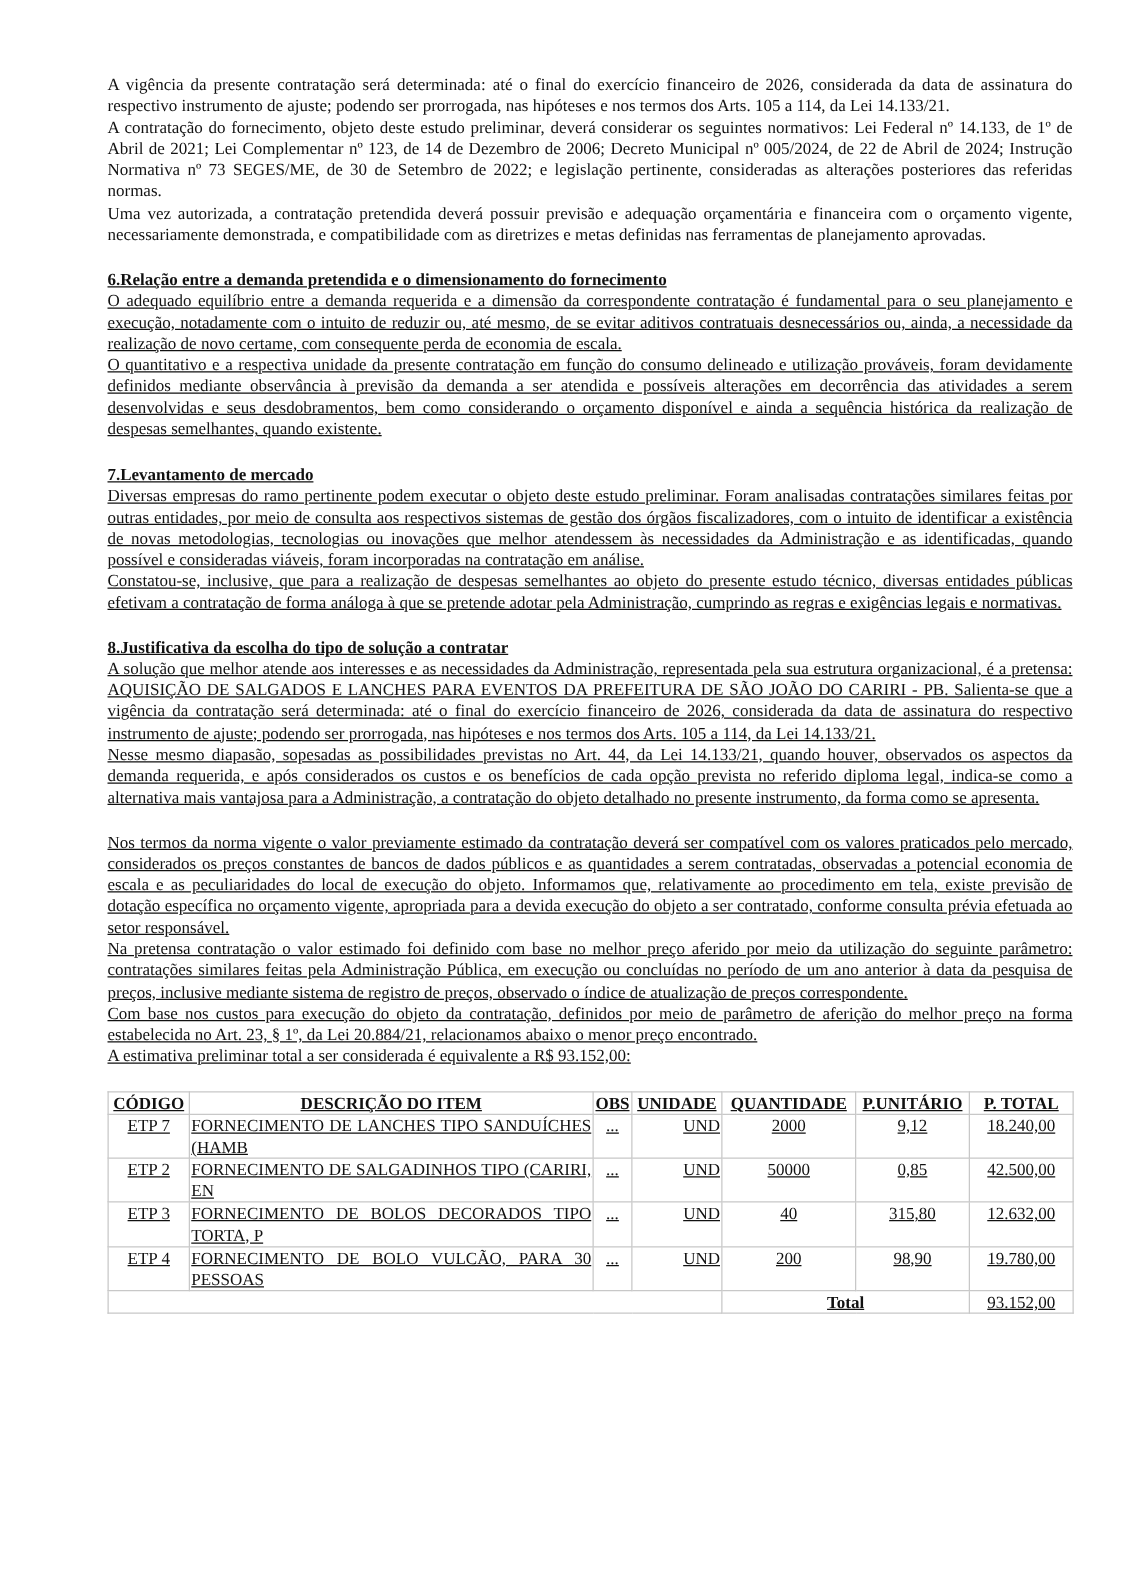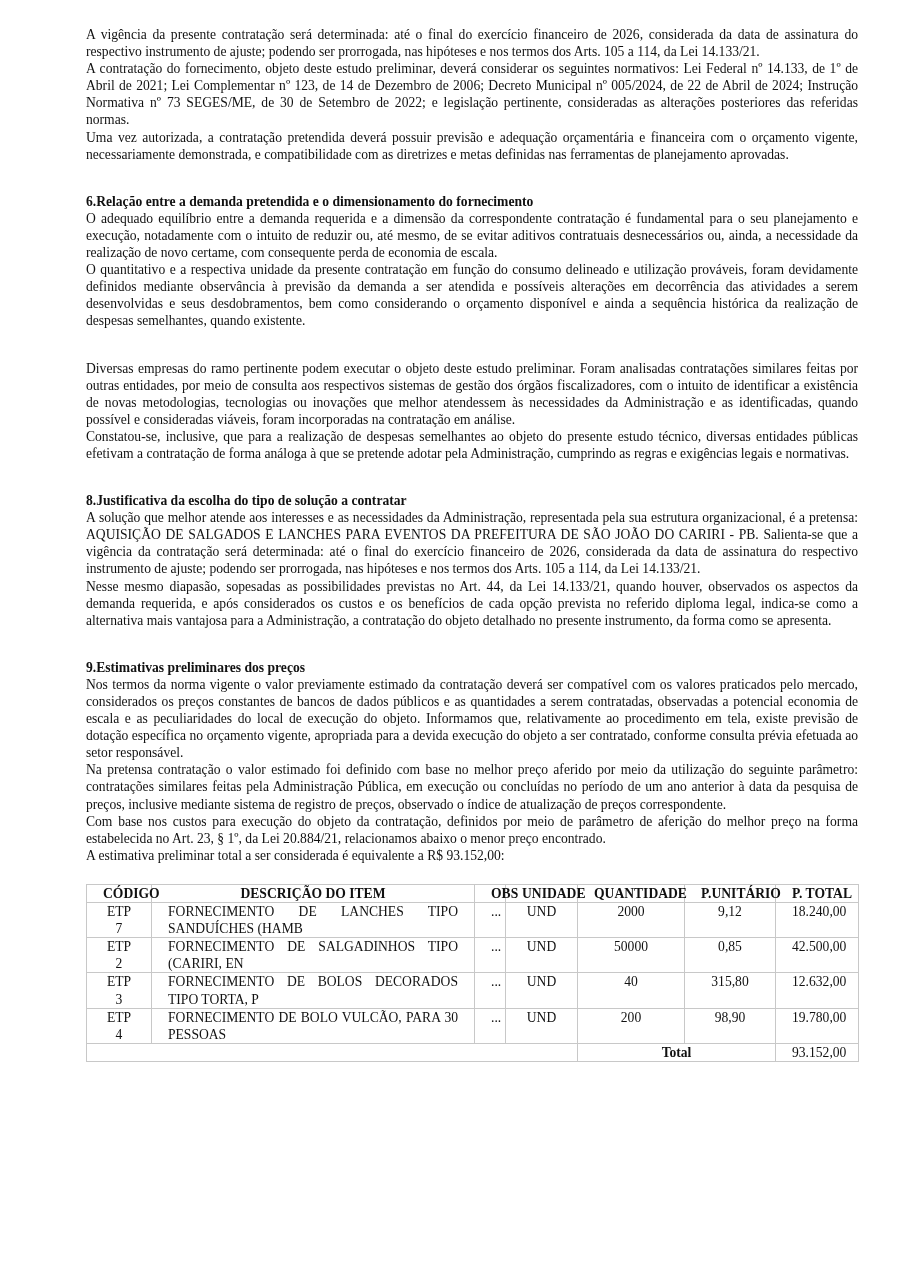--- a/index.html
+++ b/index.html
@@ -1,28 +1,28 @@
 <!DOCTYPE html>
 <html><head>
 <meta charset="utf-8">
 <style>
   html, body { margin: 0; padding: 0; background: #ffffff; }
   body { width: 900px; height: 1273px; position: relative; overflow: hidden;
          font-family: "Liberation Serif", "DejaVu Serif", serif; color: #111; }
-  .page { position: absolute; left: 86px; top: 26px; width: 772px; }
+  .page { position: absolute; left: 86px; top: 59px; width: 772px; }
   p { margin: 0; font-size: 13.6px; line-height: 17.1px; text-align: justify; }
   h2 { margin: 0; font-size: 13.6px; line-height: 17.1px; font-weight: bold; }
-  .section { margin-top: 30px; }
+  .section { margin-top: 19px; text-decoration: underline; }
   table { border-collapse: collapse; width: 772px; margin-top: 20px; font-size: 13.6px; line-height: 17.1px; table-layout: fixed; }
-  th, td { border: 1.5px solid #c8c8c8; padding: 0 16px; vertical-align: top; }
+  th, td { border: 1.5px solid #c8c8c8; padding: 0 1px; vertical-align: top; text-decoration: underline; }
   th { font-weight: bold; text-align: center; white-space: nowrap; }
   td.code { text-align: center; }
   td.desc { text-align: justify; text-align-last: left; }
   td.obs { text-align: center; }
-  td.unit { text-align: center; }
+  td.unit { text-align: right; }
   td.num { text-align: center; }
   td.total-label { text-align: center; font-weight: bold; }
   tr.item td { height: 34px; }
   tr.total-row td { height: 17px; }
   .obs-note { margin-top: 19px; }
 </style>
 </head>
 <body>
 
 <div class="page">
@@ -33,32 +33,32 @@
     <p>Uma vez autorizada, a contratação pretendida deverá possuir previsão e adequação orçamentária e financeira com o orçamento vigente, necessariamente demonstrada, e compatibilidade com as diretrizes e metas definidas nas ferramentas de planejamento aprovadas.</p>
   </div>
 
   <div class="section">
     <h2>6.Relação entre a demanda pretendida e o dimensionamento do fornecimento</h2>
     <p>O adequado equilíbrio entre a demanda requerida e a dimensão da correspondente contratação é fundamental para o seu planejamento e execução, notadamente com o intuito de reduzir ou, até mesmo, de se evitar aditivos contratuais desnecessários ou, ainda, a necessidade da realização de novo certame, com consequente perda de economia de escala.</p>
     <p>O quantitativo e a respectiva unidade da presente contratação em função do consumo delineado e utilização prováveis, foram devidamente definidos mediante observância à previsão da demanda a ser atendida e possíveis alterações em decorrência das atividades a serem desenvolvidas e seus desdobramentos, bem como considerando o orçamento disponível e ainda a sequência histórica da realização de despesas semelhantes, quando existente.</p>
   </div>
 
   <div class="section">
+    <h2>7.Levantamento de mercado</h2>
     <p>Diversas empresas do ramo pertinente podem executar o objeto deste estudo preliminar. Foram analisadas contratações similares feitas por outras entidades, por meio de consulta aos respectivos sistemas de gestão dos órgãos fiscalizadores, com o intuito de identificar a existência de novas metodologias, tecnologias ou inovações que melhor atendessem às necessidades da Administração e as identificadas, quando possível e consideradas viáveis, foram incorporadas na contratação em análise.</p>
     <p>Constatou-se, inclusive, que para a realização de despesas semelhantes ao objeto do presente estudo técnico, diversas entidades públicas efetivam a contratação de forma análoga à que se pretende adotar pela Administração, cumprindo as regras e exigências legais e normativas.</p>
   </div>
 
   <div class="section">
     <h2>8.Justificativa da escolha do tipo de solução a contratar</h2>
     <p>A solução que melhor atende aos interesses e as necessidades da Administração, representada pela sua estrutura organizacional, é a pretensa: AQUISIÇÃO DE SALGADOS E LANCHES PARA EVENTOS DA PREFEITURA DE SÃO JOÃO DO CARIRI - PB. Salienta-se que a vigência da contratação será determinada: até o final do exercício financeiro de 2026, considerada da data de assinatura do respectivo instrumento de ajuste; podendo ser prorrogada, nas hipóteses e nos termos dos Arts. 105 a 114, da Lei 14.133/21.</p>
     <p>Nesse mesmo diapasão, sopesadas as possibilidades previstas no Art. 44, da Lei 14.133/21, quando houver, observados os aspectos da demanda requerida, e após considerados os custos e os benefícios de cada opção prevista no referido diploma legal, indica-se como a alternativa mais vantajosa para a Administração, a contratação do objeto detalhado no presente instrumento, da forma como se apresenta.</p>
   </div>
 
   <div class="section">
-    <h2>9.Estimativas preliminares dos preços</h2>
     <p>Nos termos da norma vigente o valor previamente estimado da contratação deverá ser compatível com os valores praticados pelo mercado, considerados os preços constantes de bancos de dados públicos e as quantidades a serem contratadas, observadas a potencial economia de escala e as peculiaridades do local de execução do objeto. Informamos que, relativamente ao procedimento em tela, existe previsão de dotação específica no orçamento vigente, apropriada para a devida execução do objeto a ser contratado, conforme consulta prévia efetuada ao setor responsável.</p>
     <p>Na pretensa contratação o valor estimado foi definido com base no melhor preço aferido por meio da utilização do seguinte parâmetro: contratações similares feitas pela Administração Pública, em execução ou concluídas no período de um ano anterior à data da pesquisa de preços, inclusive mediante sistema de registro de preços, observado o índice de atualização de preços correspondente.</p>
     <p>Com base nos custos para execução do objeto da contratação, definidos por meio de parâmetro de aferição do melhor preço na forma estabelecida no Art. 23, § 1º, da Lei 20.884/21, relacionamos abaixo o menor preço encontrado.</p>
     <p>A estimativa preliminar total a ser considerada é equivalente a R$ 93.152,00:</p>
   </div>
 
   <table>
     <colgroup>
       <col style="width:65px">
       <col style="width:323px">

